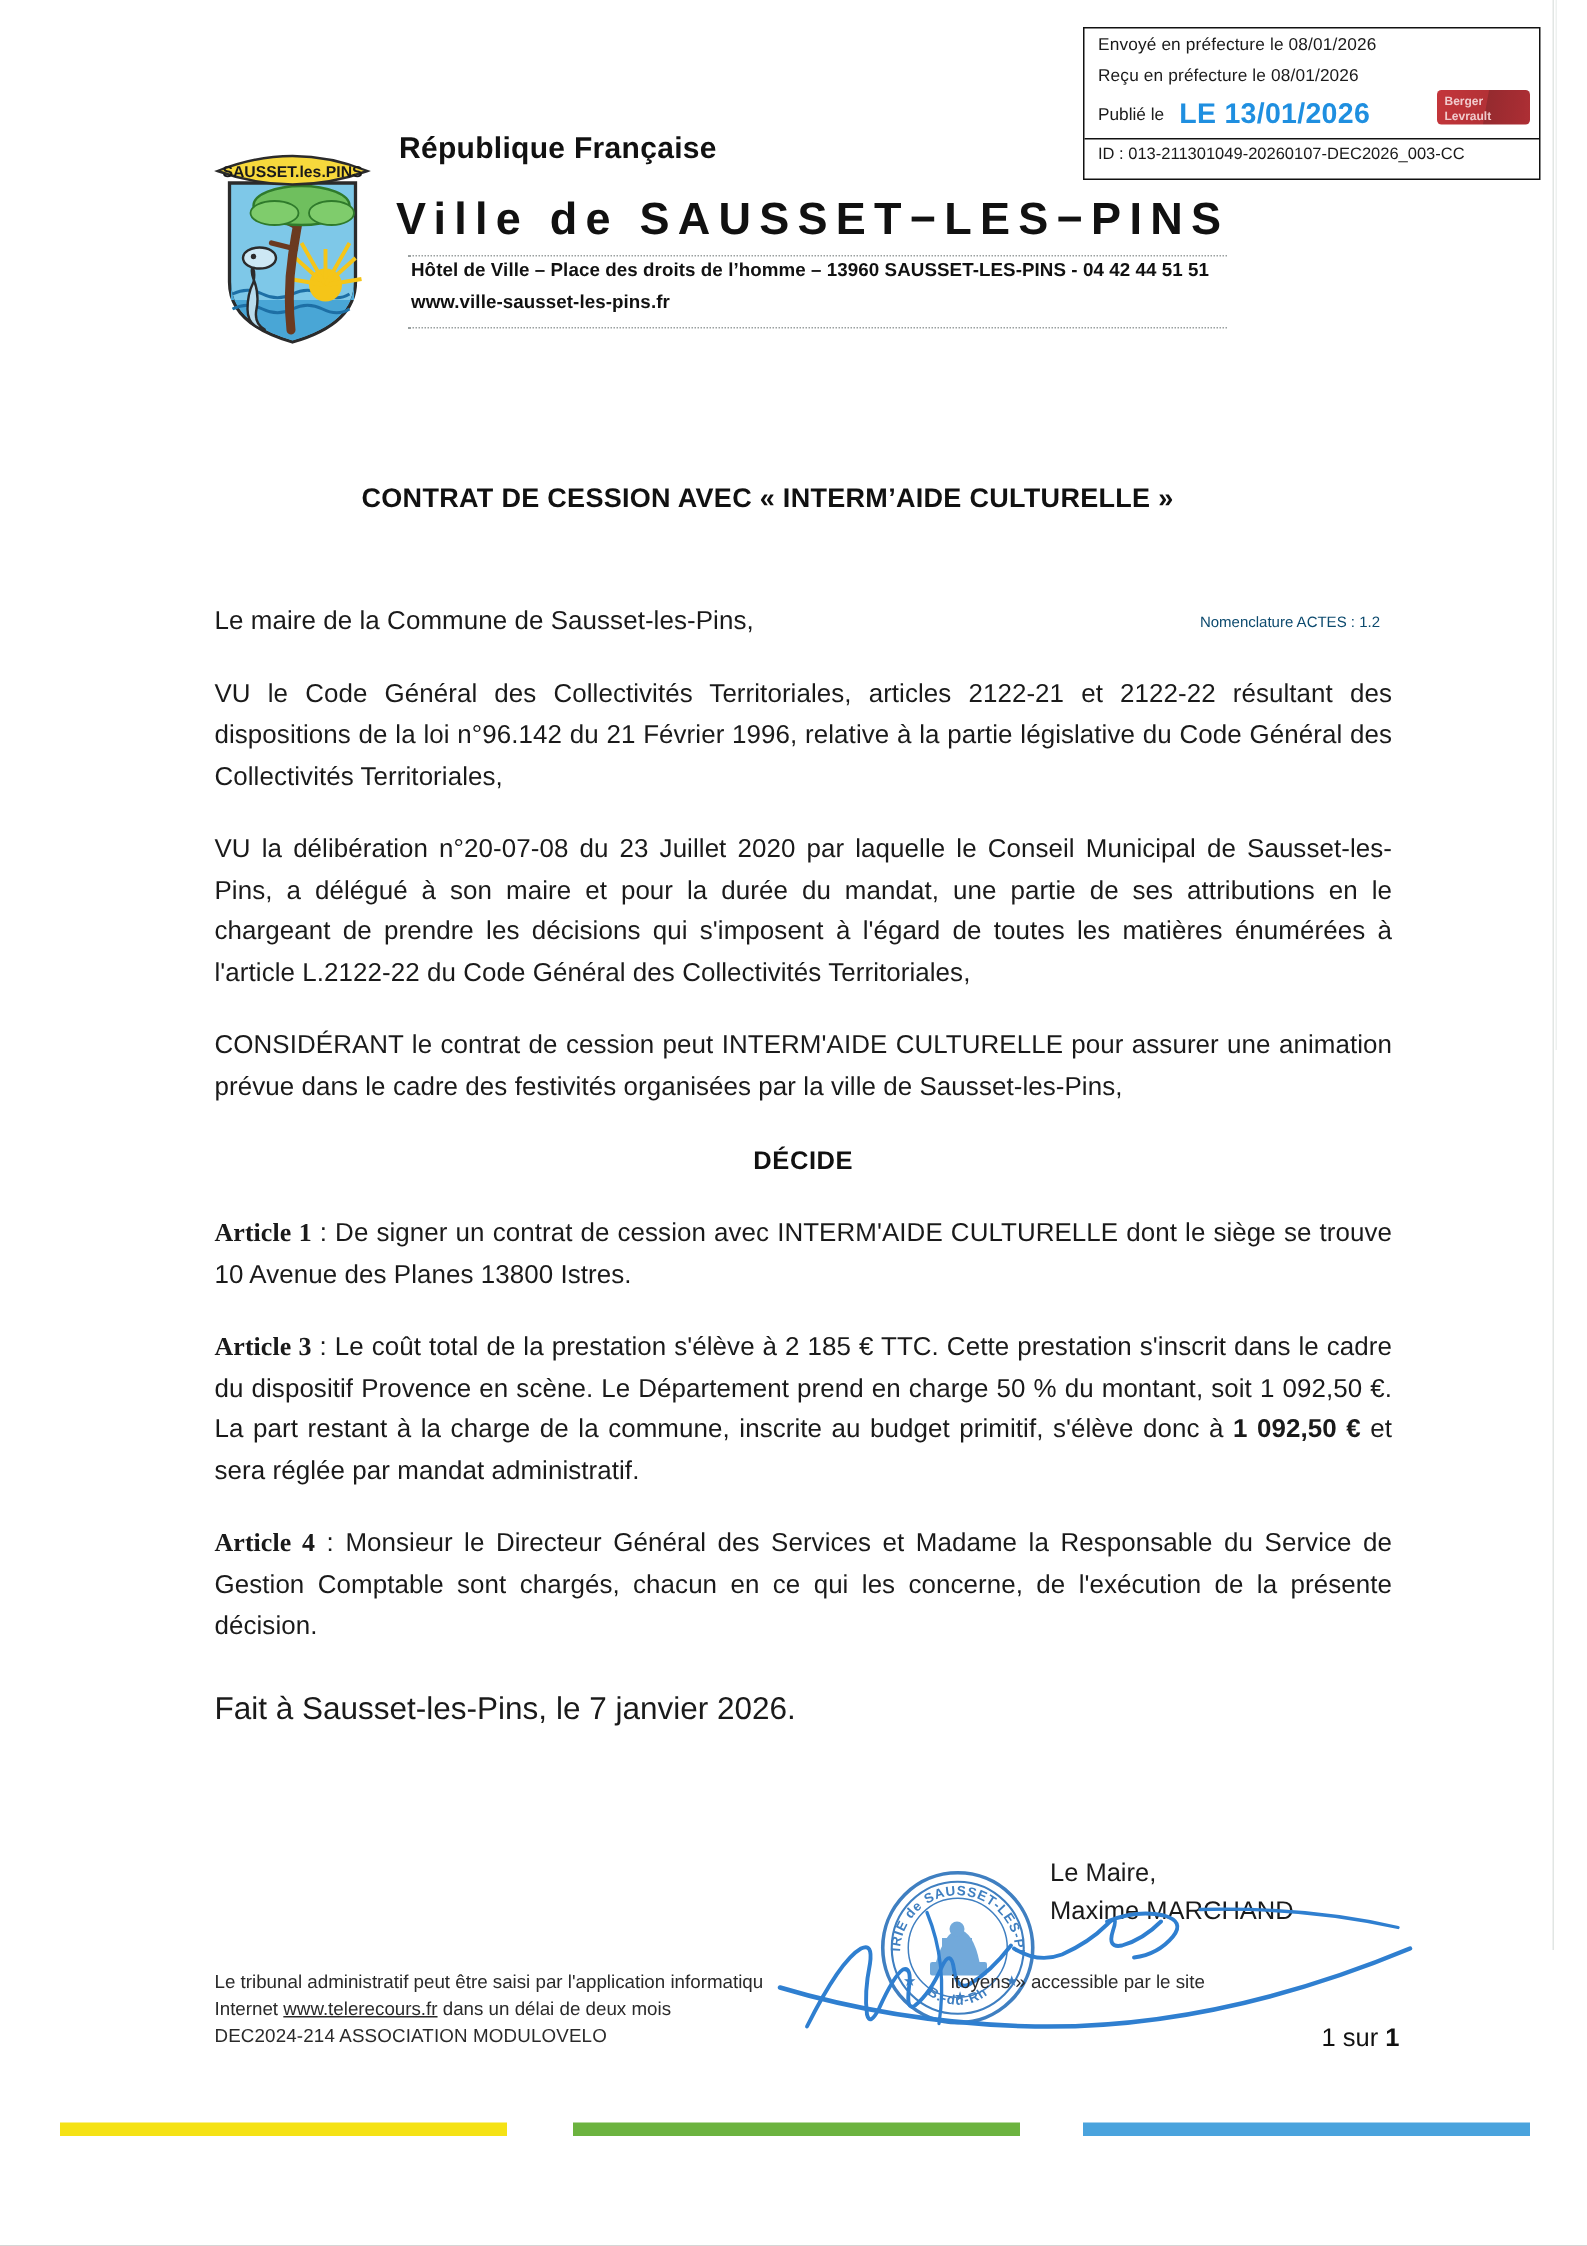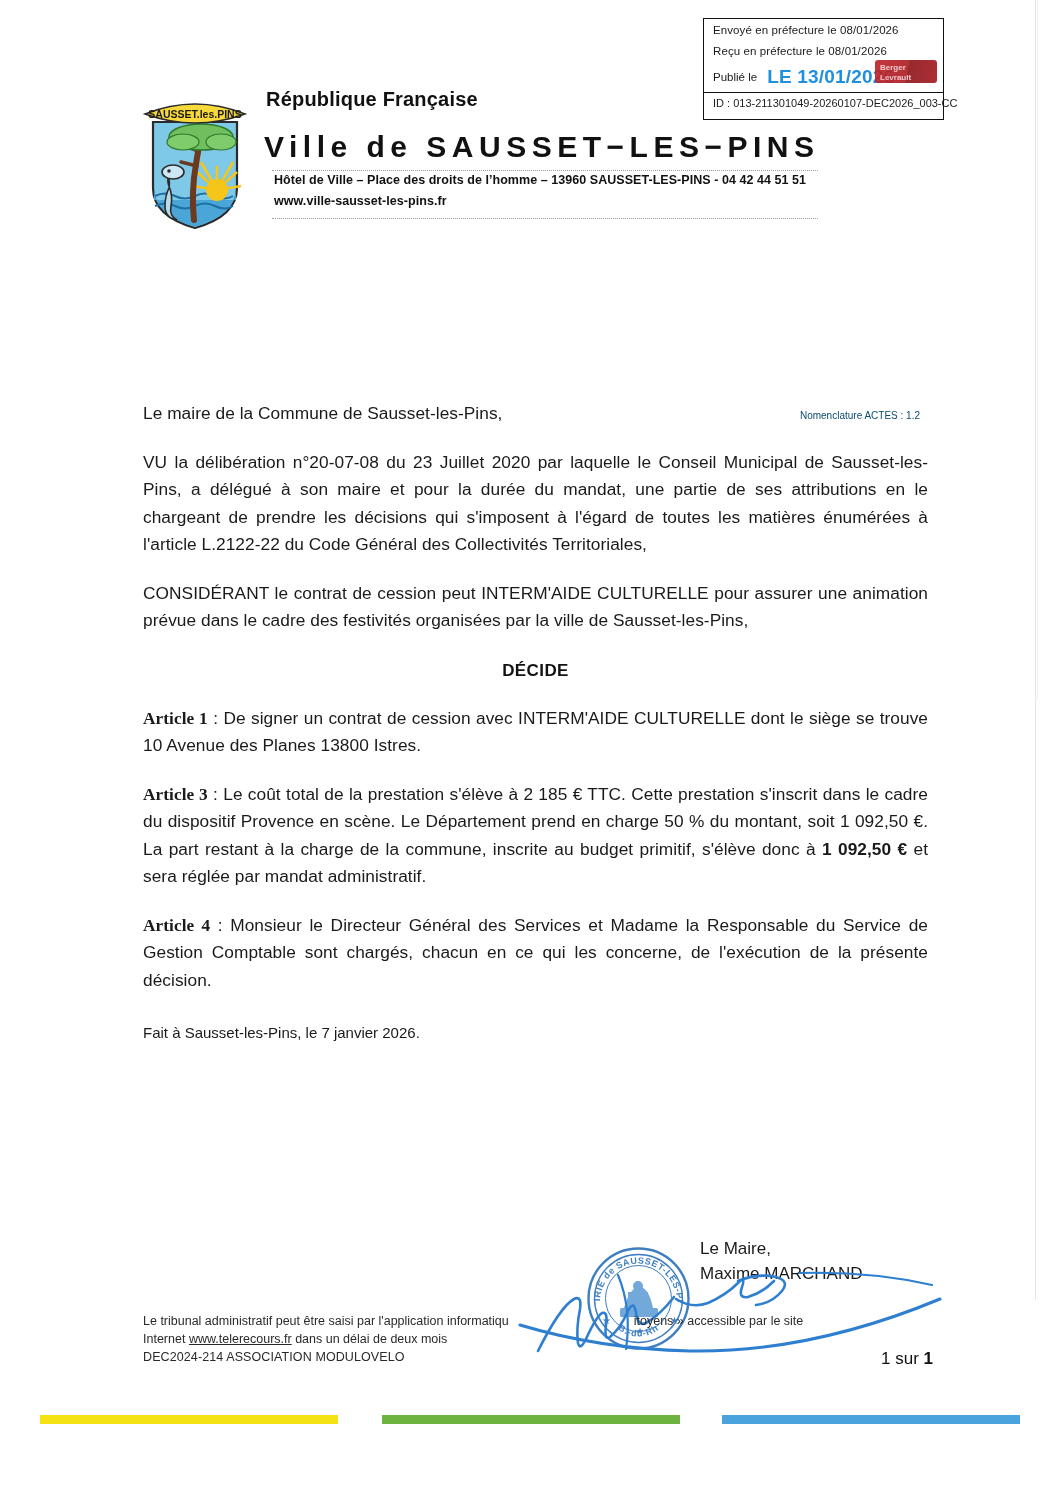--- a/index.html
+++ b/index.html
@@ -8,21 +8,21 @@
   .page{
     position:relative;width:1058px;height:1497px;background:#ffffff;
     margin:0 auto;overflow:hidden;
   }
   
   .scanline{position:absolute;top:0;right:22px;width:1px;height:1300px;background:#e2e6e4;}
   .scanline2{position:absolute;top:0;right:20px;width:1px;height:700px;background:#eef1f0;}
 
   
   .prefbox{
-    position:absolute;left:703px;top:18px;width:241px;height:102px;
+    position:absolute;left:722px;top:18px;width:305px;height:102px;
     border:1.4px solid #111;background:#fff;box-sizing:border-box;
     padding:6px 9px 0 9px;
   }
   .pref-line{font-size:11.5px;color:#1a1a1a;line-height:1.0;margin-bottom:9px;
              letter-spacing:.1px;white-space:nowrap;}
   .pref-pub{display:flex;align-items:center;gap:10px;margin-bottom:7px;position:relative;}
   .pref-pub .lbl{font-size:11.5px;color:#1a1a1a;}
   .pref-pub .val{font-size:19px;font-weight:bold;color:#1f8fe0;letter-spacing:.2px;}
   .bl-logo{
     position:absolute;right:-3px;top:-6px;width:62px;height:23px;border-radius:3px;
@@ -57,21 +57,21 @@
 
   
   .body{position:absolute;left:143px;top:400px;width:785px;}
   .p{font-size:17.3px;line-height:27.5px;color:#1a1a1a;text-align:justify;
      margin:0 0 21px 0;letter-spacing:.05px;}
   .p.last{margin-bottom:0;}
   .decide{font-size:17px;font-weight:bold;color:#111;text-align:center;
           margin:26px 0 24px 0;letter-spacing:.4px;}
   .art{font-weight:bold;font-family:Liberation Serif, serif;}
   .amt{font-weight:bold;}
-  .fait{font-size:15px;color:#1a1a1a;margin:30px 0 0 0;}
+  .fait{font-size:21px;color:#1a1a1a;margin:30px 0 0 0;}
 
   
   .sigblock{position:absolute;left:700px;top:1236px;font-size:17px;line-height:25px;
             color:#1a1a1a;white-space:nowrap;}
   .roundstamp{position:absolute;left:586px;top:1246px;width:105px;height:105px;}
   .signature{position:absolute;left:500px;top:1255px;width:460px;height:110px;
              pointer-events:none;}
 
   
   .footer{position:absolute;left:143px;top:1313px;width:790px;}
@@ -143,26 +143,28 @@
     <text x="56" y="26" font-family="Liberation Sans, sans-serif" font-size="10.5" font-weight="bold" fill="#1a1a1a" text-anchor="middle">SAUSSET.les.PINS</text>
   </svg>
 
   <div class="rf">République Française</div>
   <div class="cityname">Ville de SAUSSET−LES−PINS</div>
   <div class="dotline dl1"></div>
   <div class="addr">Hôtel de Ville – Place des droits de l’homme – 13960 SAUSSET-LES-PINS - 04 42 44 51 51</div>
   <div class="web">www.ville-sausset-les-pins.fr</div>
   <div class="dotline dl2"></div>
 
+  <div class="subtitle">CONTRAT DE CESSION AVEC « INTERM’AIDE CULTURELLE »</div>
   <div class="nomen">Nomenclature ACTES : 1.2</div>
 
   <div class="body">
 
     <p class="p">Le maire de la Commune de Sausset-les-Pins,</p>
 
+    <p class="p">VU le Code Général des Collectivités Territoriales, articles 2122-21 et 2122-22 résultant des dispositions de la loi n°96.142 du 21 Février 1996, relative à la partie législative du Code Général des Collectivités Territoriales,</p>
 
     <p class="p">VU la délibération n°20-07-08 du 23 Juillet 2020 par laquelle le Conseil Municipal de Sausset-les-Pins, a délégué à son maire et pour la durée du mandat, une partie de ses attributions en le chargeant de prendre les décisions qui s'imposent à l'égard de toutes les matières énumérées à l'article L.2122-22 du Code Général des Collectivités Territoriales,</p>
 
     <p class="p">CONSIDÉRANT le contrat de cession peut INTERM'AIDE CULTURELLE pour assurer une animation prévue dans le cadre des festivités organisées par la ville de Sausset-les-Pins,</p>
 
     <div class="decide">DÉCIDE</div>
 
     <p class="p">
       <span class="art">Article 1</span><span> : De signer un contrat de cession avec INTERM'AIDE CULTURELLE dont le siège se trouve 10 Avenue des Planes 13800 Istres.</span>
     </p>

